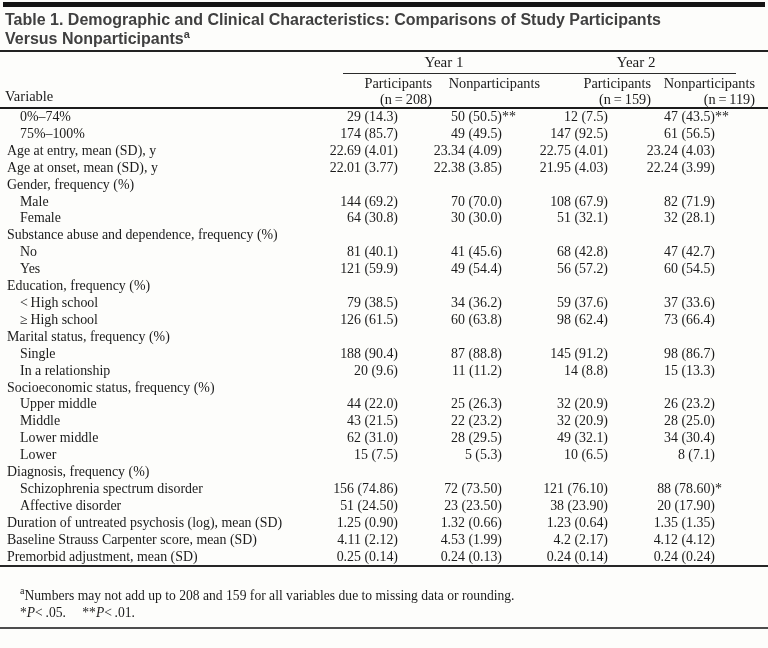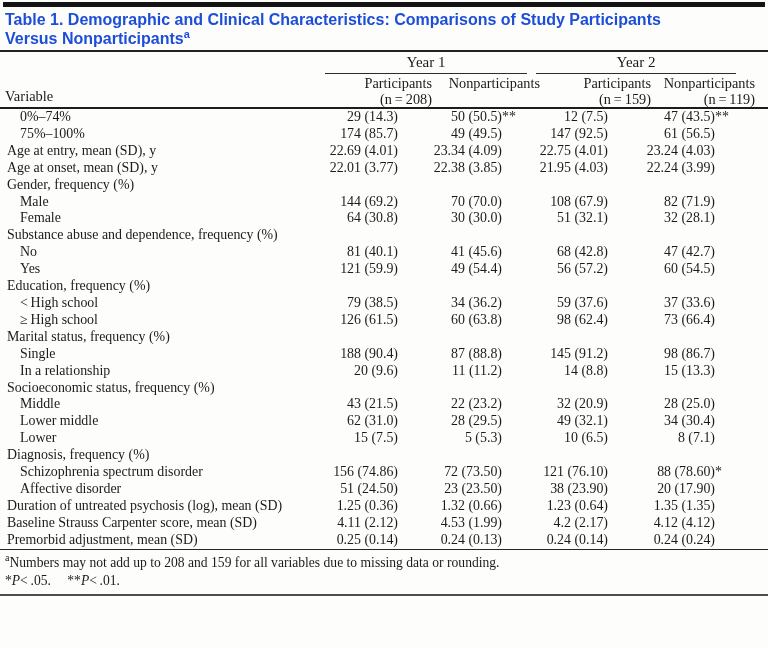--- a/index.html
+++ b/index.html
@@ -4,49 +4,49 @@
 <style>
   html,body { margin:0; padding:0; background:#fdfdfb; }
   .page {
     position:relative; width:768px; height:648px; overflow:hidden;
     background:#fdfdfb; color:#1b1b1b;
     font-family:"Liberation Serif", serif;
   }
   .top-bar { margin:2px 3px 0 3px; height:5px; background:#141414; }
   .title-block {
     font-family:"Liberation Sans", sans-serif; font-weight:bold;
-    font-size:16px; line-height:19px; padding:3px 6px 2px 5px; color:#1d4ed8;
+    font-size:16px; line-height:19px; padding:3px 6px 2px 5px; color:#404040;
   }
   .title-block sup { font-size:11px; line-height:0; }
   .rule-title { height:2px; background:#222; }
   .thead { position:relative; height:55px; }
   .variable-label { position:absolute; left:5px; bottom:2px; font-size:14.5px; }
   .group {
     position:absolute; top:2px; text-align:center; font-size:15px;
     border-bottom:1.5px solid #2b2b2b; padding-bottom:2px;
   }
-  .g1 { left:325px; width:202px; }
+  .g1 { left:343px; width:202px; }
   .g2 { left:536px; width:200px; }
   .subhead {
     position:absolute; top:24px; width:130px; text-align:right;
     font-size:14.3px; line-height:15.5px; white-space:nowrap;
   }
   .s1 { left:302px; } .s2 { left:410px; } .s3 { left:521px; } .s4 { left:625px; }
   .rule-heavy { height:2px; background:#1c1c1c; }
   table { width:768px; border-collapse:collapse; table-layout:fixed; }
   td {
     font-size:13.9px; line-height:16.9px; padding:0;
     vertical-align:baseline; white-space:nowrap; overflow:visible;
   }
   td.var { padding-left:7px; }
   td.var.indent { padding-left:20px; }
   td.num { text-align:right; padding-right:10px; }
   .mark { display:inline-block; width:0; white-space:pre; }
   .rule-light { height:1.5px; background:#262626; }
-  .footnotes { padding:4px 6px 2px 5px; font-size:13.6px; line-height:17.5px; }
+  .footnotes { padding:20px 6px 2px 5px; font-size:13.6px; line-height:17.5px;margin-left:15px; }
   .footnotes sup { font-size:10px; line-height:0; }
   .em { font-style:italic; }
   .sig2 { margin-left:13px; }
   .rule-bottom { height:2px; background:#4d4d4d; margin-top:3px; }
 </style>
 </head>
 <body>
 
 <div class="page">
 
@@ -226,20 +226,28 @@
     </tr>
         <tr>
       <td class="var">Socioeconomic status, frequency (%)</td>
       <td class="num"><span class="val"></span><span class="mark"></span></td>
       <td class="num"><span class="val"></span><span class="mark"></span></td>
       <td class="num"><span class="val"></span><span class="mark"></span></td>
       <td class="num"><span class="val"></span><span class="mark"></span></td>
       <td></td>
     </tr>
         <tr>
+      <td class="var indent">Upper middle</td>
+      <td class="num"><span class="val">44 (22.0)</span><span class="mark"></span></td>
+      <td class="num"><span class="val">25 (26.3)</span><span class="mark"></span></td>
+      <td class="num"><span class="val">32 (20.9)</span><span class="mark"></span></td>
+      <td class="num"><span class="val">26 (23.2)</span><span class="mark"></span></td>
+      <td></td>
+    </tr>
+        <tr>
       <td class="var indent">Middle</td>
       <td class="num"><span class="val">43 (21.5)</span><span class="mark"></span></td>
       <td class="num"><span class="val">22 (23.2)</span><span class="mark"></span></td>
       <td class="num"><span class="val">32 (20.9)</span><span class="mark"></span></td>
       <td class="num"><span class="val">28 (25.0)</span><span class="mark"></span></td>
       <td></td>
     </tr>
         <tr>
       <td class="var indent">Lower middle</td>
       <td class="num"><span class="val">62 (31.0)</span><span class="mark"></span></td>
@@ -275,21 +283,21 @@
         <tr>
       <td class="var indent">Affective disorder</td>
       <td class="num"><span class="val">51 (24.50)</span><span class="mark"></span></td>
       <td class="num"><span class="val">23 (23.50)</span><span class="mark"></span></td>
       <td class="num"><span class="val">38 (23.90)</span><span class="mark"></span></td>
       <td class="num"><span class="val">20 (17.90)</span><span class="mark"></span></td>
       <td></td>
     </tr>
         <tr>
       <td class="var">Duration of untreated psychosis (log), mean (SD)</td>
-      <td class="num"><span class="val">1.25 (0.36)</span><span class="mark"></span></td>
+      <td class="num"><span class="val">1.25 (0.90)</span><span class="mark"></span></td>
       <td class="num"><span class="val">1.32 (0.66)</span><span class="mark"></span></td>
       <td class="num"><span class="val">1.23 (0.64)</span><span class="mark"></span></td>
       <td class="num"><span class="val">1.35 (1.35)</span><span class="mark"></span></td>
       <td></td>
     </tr>
         <tr>
       <td class="var">Baseline Strauss Carpenter score, mean (SD)</td>
       <td class="num"><span class="val">4.11 (2.12)</span><span class="mark"></span></td>
       <td class="num"><span class="val">4.53 (1.99)</span><span class="mark"></span></td>
       <td class="num"><span class="val">4.2 (2.17)</span><span class="mark"></span></td>

